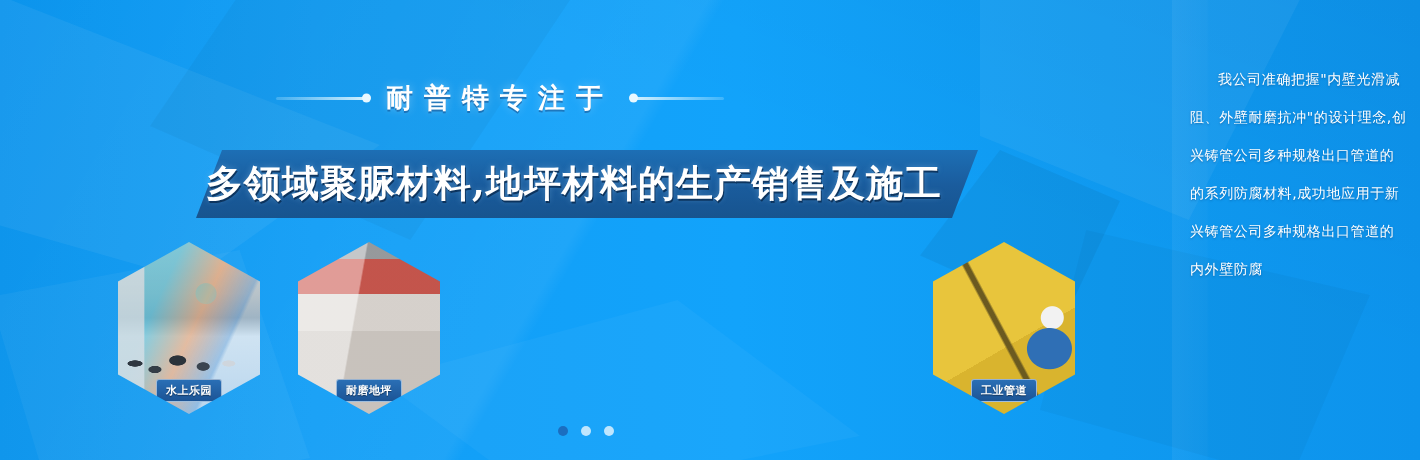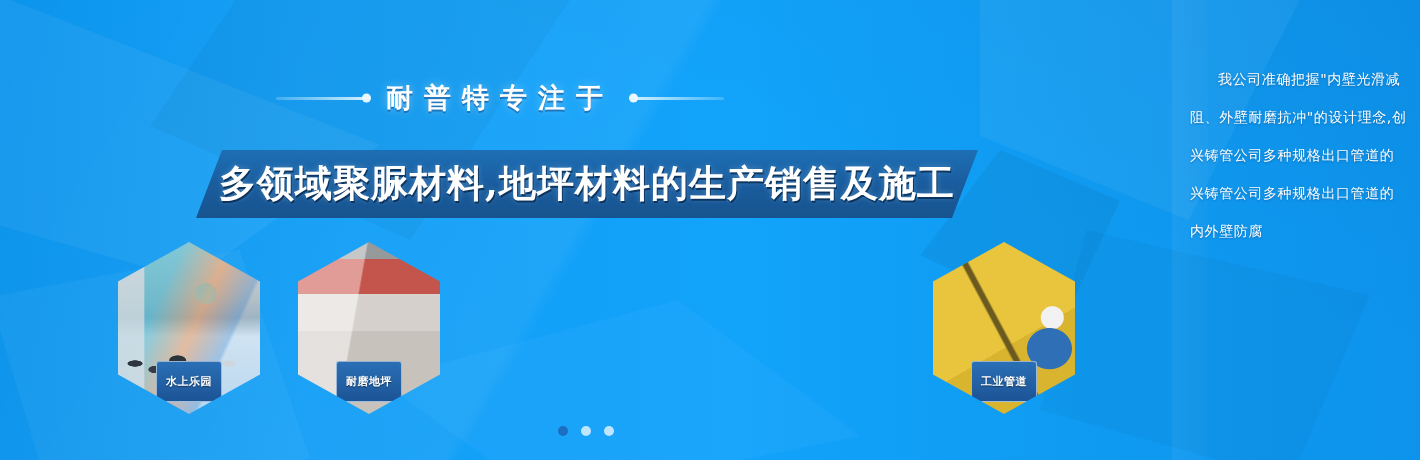--- a/index.html
+++ b/index.html
@@ -66,21 +66,21 @@
   
   .headline{
     position:absolute;left:196px;top:150px;width:782px;height:68px;
     background:linear-gradient(180deg,#1d6fb5 0%,#1a5c9d 52%,#17548f 100%);
     clip-path:polygon(26px 0,100% 0,calc(100% - 26px) 100%,0 100%);
     box-shadow:0 3px 14px rgba(5,50,95,.28);
     display:flex;align-items:center;justify-content:center;
   }
   .headline-inner{
     position:absolute;left:206px;top:150px;width:762px;height:68px;
-    display:flex;align-items:center;justify-content:center;
+    display:flex;align-items:center;
   }
   .headline-text{
     font-size:37px;font-weight:bold;letter-spacing:1px;color:#ffffff;
     white-space:nowrap;font-family:"DejaVu Serif","Liberation Serif",serif;
     text-shadow:1px 2px 0 rgba(8,44,82,.85), 0 0 6px rgba(160,215,255,.35);
   }
 
   
   .hexrow{position:absolute;left:118px;top:242px;width:960px;height:180px;}
   .hex{
@@ -90,21 +90,21 @@
     filter:drop-shadow(0 3px 6px rgba(4,55,100,.25));
   }
   .hex .art{position:absolute;inset:0;}
   .cap{
     position:absolute;left:50%;transform:translateX(-50%);
     bottom:12px;
     background:linear-gradient(180deg,#2a6fb5,#1c5496);
     border:1px solid rgba(255,255,255,.55);
     border-radius:3px;
     color:#fff;font-size:11px;font-weight:bold;letter-spacing:.5px;
-    padding:12px 9px;white-space:nowrap;
+    padding:3px 9px;white-space:nowrap;
     text-shadow:0 1px 1px rgba(0,0,0,.45);
   }
 
   
   .art-water{
     background:
       radial-gradient(circle at 62% 30%,#7fd3e8 0 10px,transparent 11px),
       linear-gradient(180deg,#cfd8dc 0%,#b8c3c9 30%,#9fb4c4 44%,#cfe3f2 55%,#b9d6ee 100%);
   }
   .art-water .ov{position:absolute;inset:0;background:
@@ -221,17 +221,18 @@
   <div class="dots">
     <span class="dot active"></span>
     <span class="dot"></span>
     <span class="dot"></span>
   </div>
 
   <div class="right-col">
     <p class="indent">我公司准确把握"内壁光滑减</p>
     <p>阻、外壁耐磨抗冲"的设计理念,创</p>
     <p>兴铸管公司多种规格出口管道的</p>
+    <p>的系列防腐材料,成功地应用于新</p>
     <p>兴铸管公司多种规格出口管道的</p>
     <p>内外壁防腐</p>
   </div>
 
 </div>
 
 </body></html>

